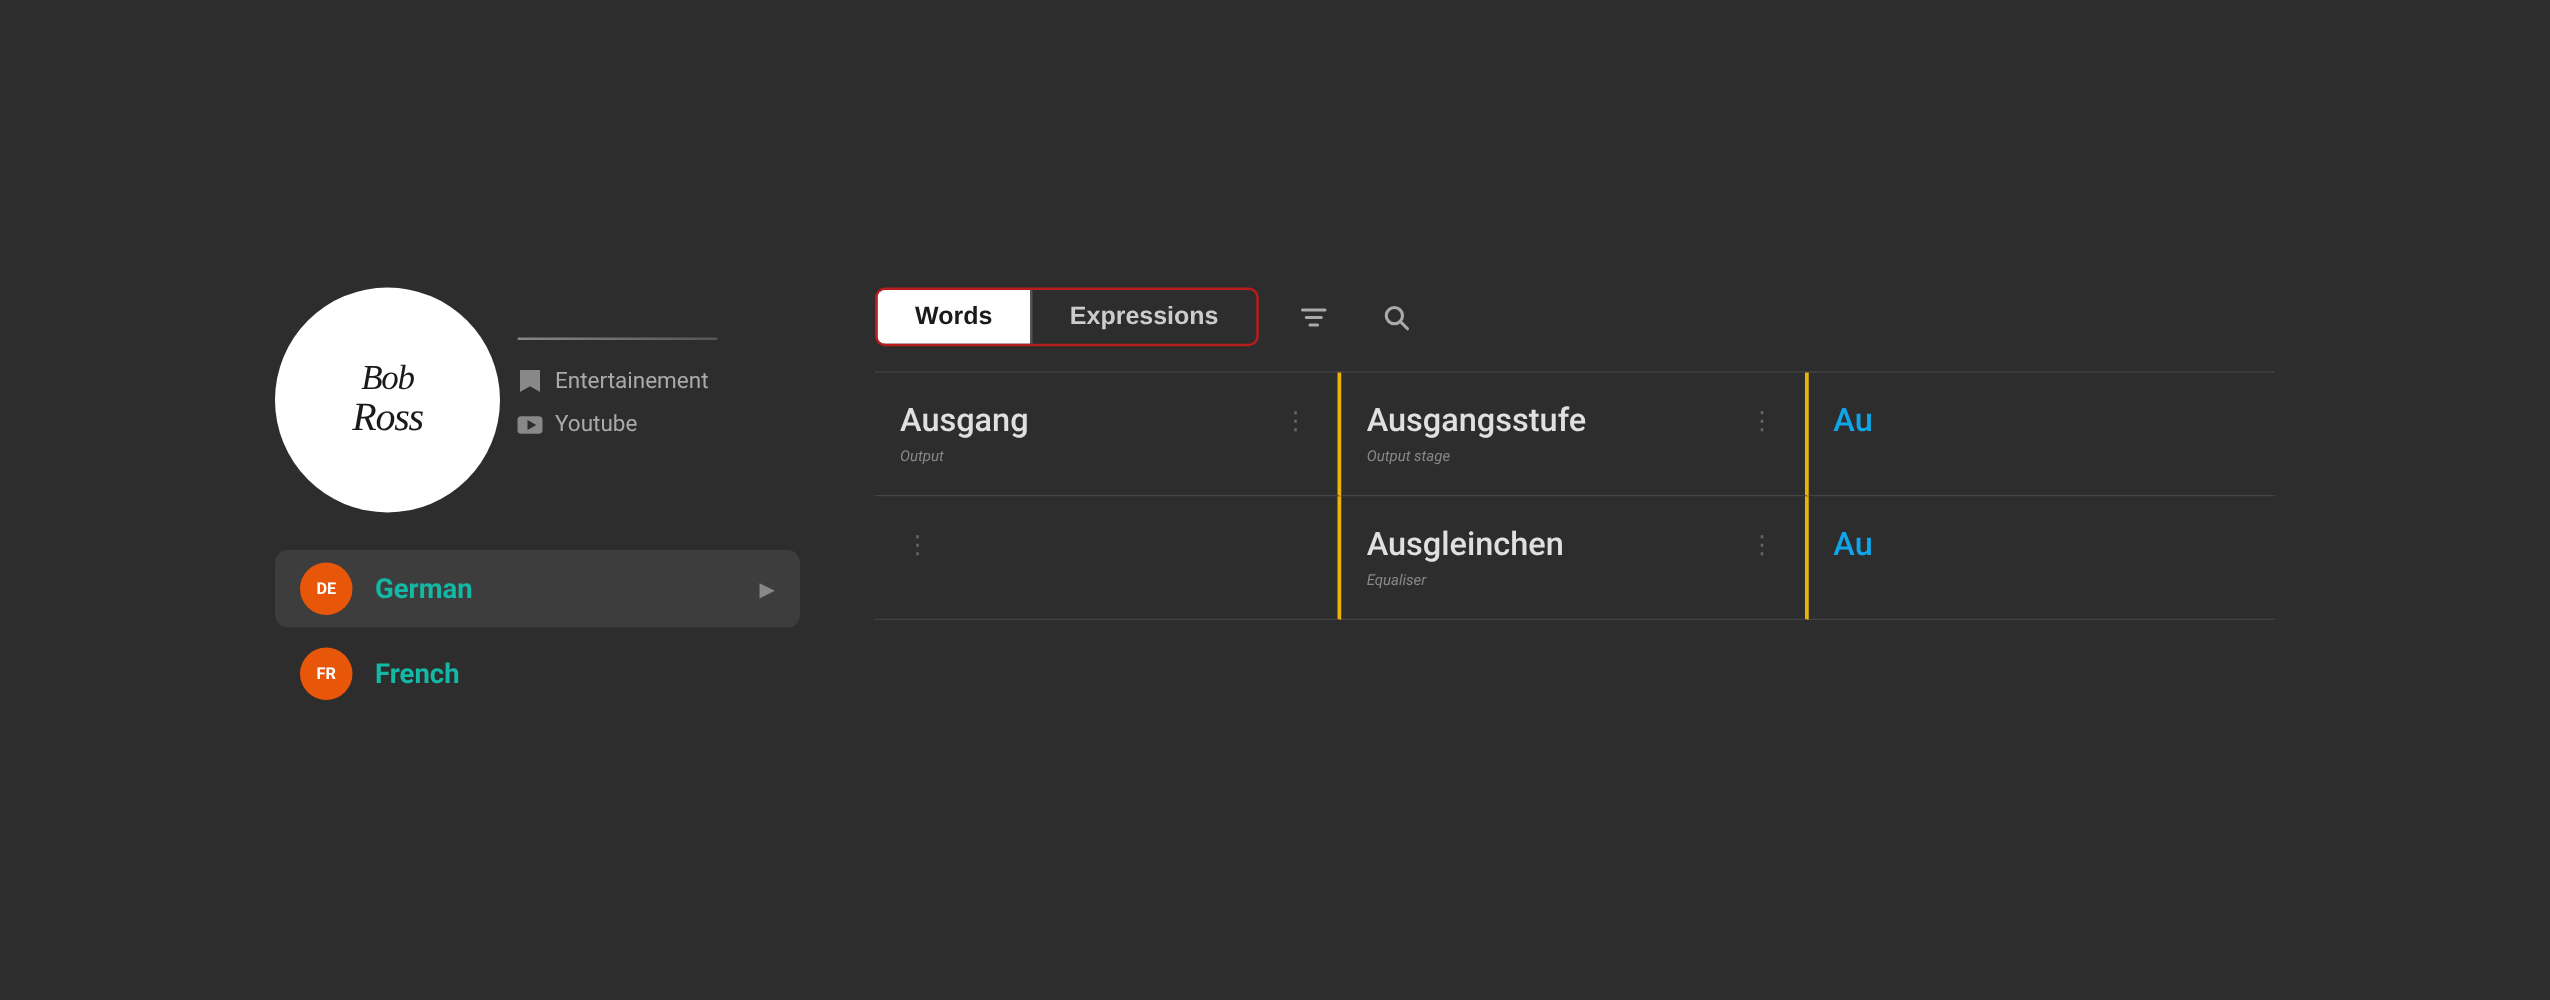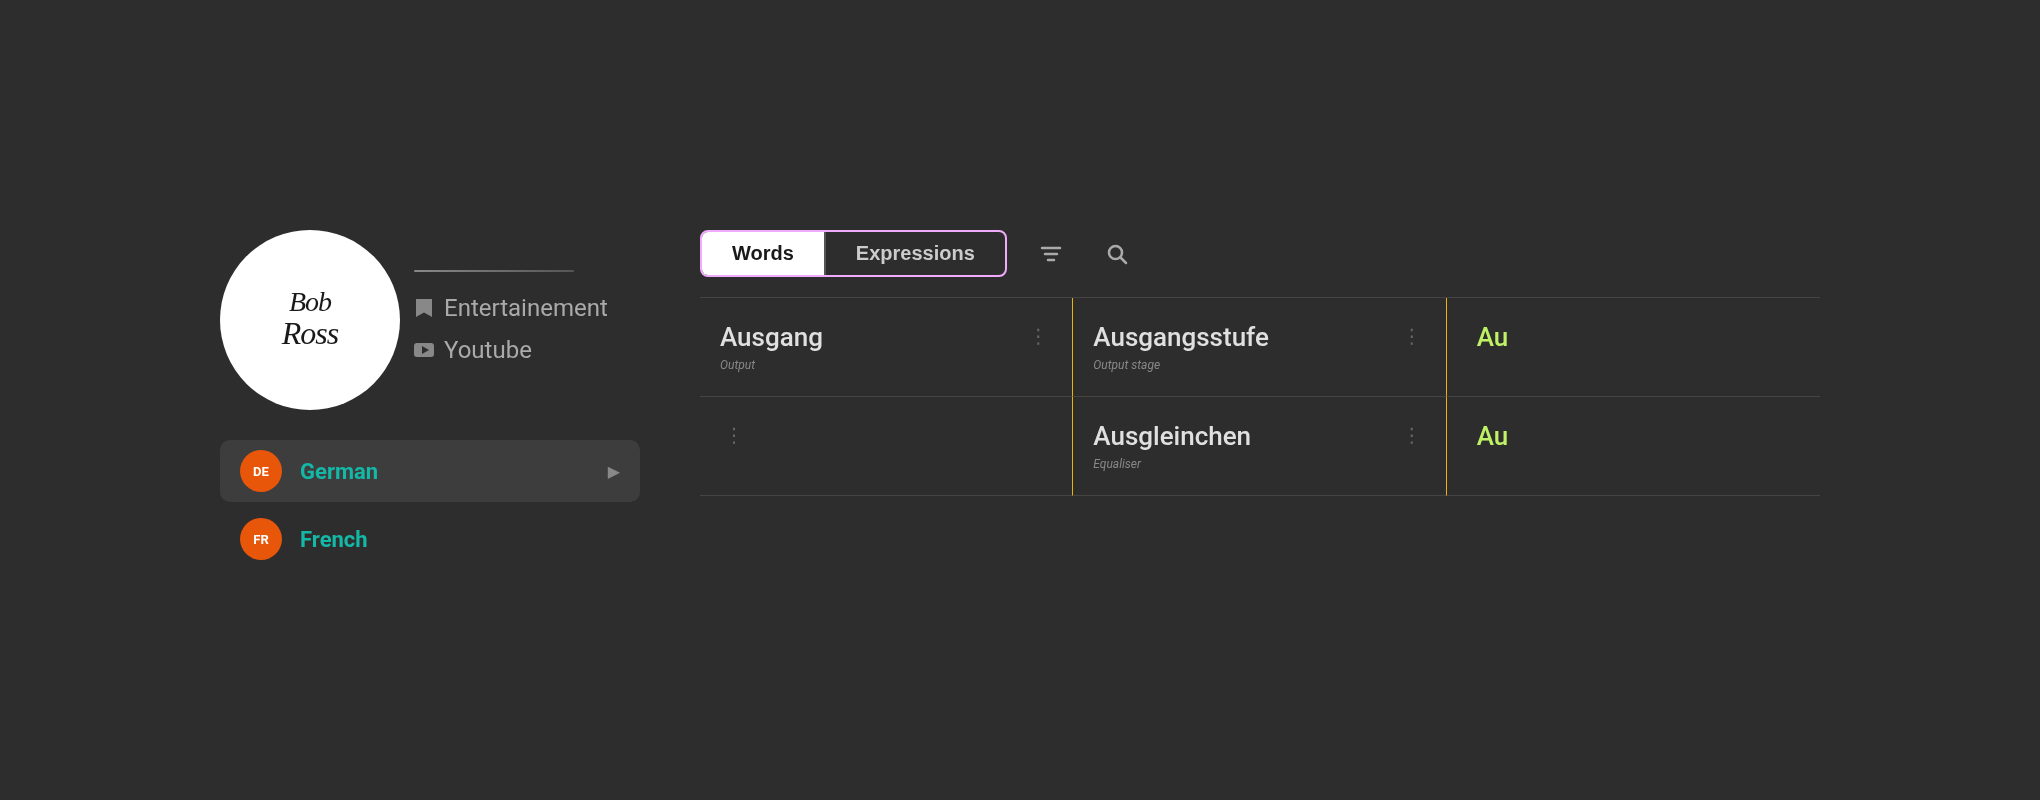--- a/index.html
+++ b/index.html
@@ -73,21 +73,21 @@
       background: linear-gradient(to right, #888, #555);
       border-radius: 1px;
       margin-bottom: 8px;
     }
 
     .info-row {
       display: flex;
       align-items: center;
       gap: 10px;
       color: #aaaaaa;
-      font-size: 24px;
+      font-size: 18px;
     }
 
     .info-icon {
       width: 20px;
       height: 20px;
       display: flex;
       align-items: center;
       justify-content: center;
       color: #888;
     }
@@ -182,21 +182,21 @@
     .toolbar {
       display: flex;
       align-items: center;
       gap: 12px;
       margin-bottom: 0;
       padding-bottom: 20px;
     }
 
     .tab-group {
       display: flex;
-      border: 2px solid #f0abfc;
+      border: 2px solid #b91c1c;
       border-radius: 8px;
       overflow: hidden;
     }
 
     .tab-btn {
       padding: 10px 30px;
       font-size: 20px;
       font-weight: 600;
       cursor: pointer;
       border: none;
@@ -228,21 +228,21 @@
     
     .words-grid {
       display: grid;
       grid-template-columns: repeat(3, 1fr);
       border-top: 1px solid #444;
     }
 
     .word-cell {
       padding: 24px 20px;
       border-bottom: 1px solid #444;
-      border-right: 1px solid #eab308;
+      border-right: 3px solid #eab308;
       display: flex;
       align-items: flex-start;
       justify-content: space-between;
       position: relative;
     }
 
     .word-cell:nth-child(3n) {
       border-right: none;
     }
 
@@ -271,22 +271,21 @@
       padding: 4px;
       line-height: 1;
     }
 
     
     .word-cell.truncated {
       overflow: hidden;
     }
 
     .word-main.truncated-text {
-      color: #bef264;
-      margin-left: 10px;
+      color: #0ea5e9;
     }
   </style>
 </head>
 <body>
 
 <div class="main-container">
 
   <div class="left-panel">
 
     <div class="profile-section">

